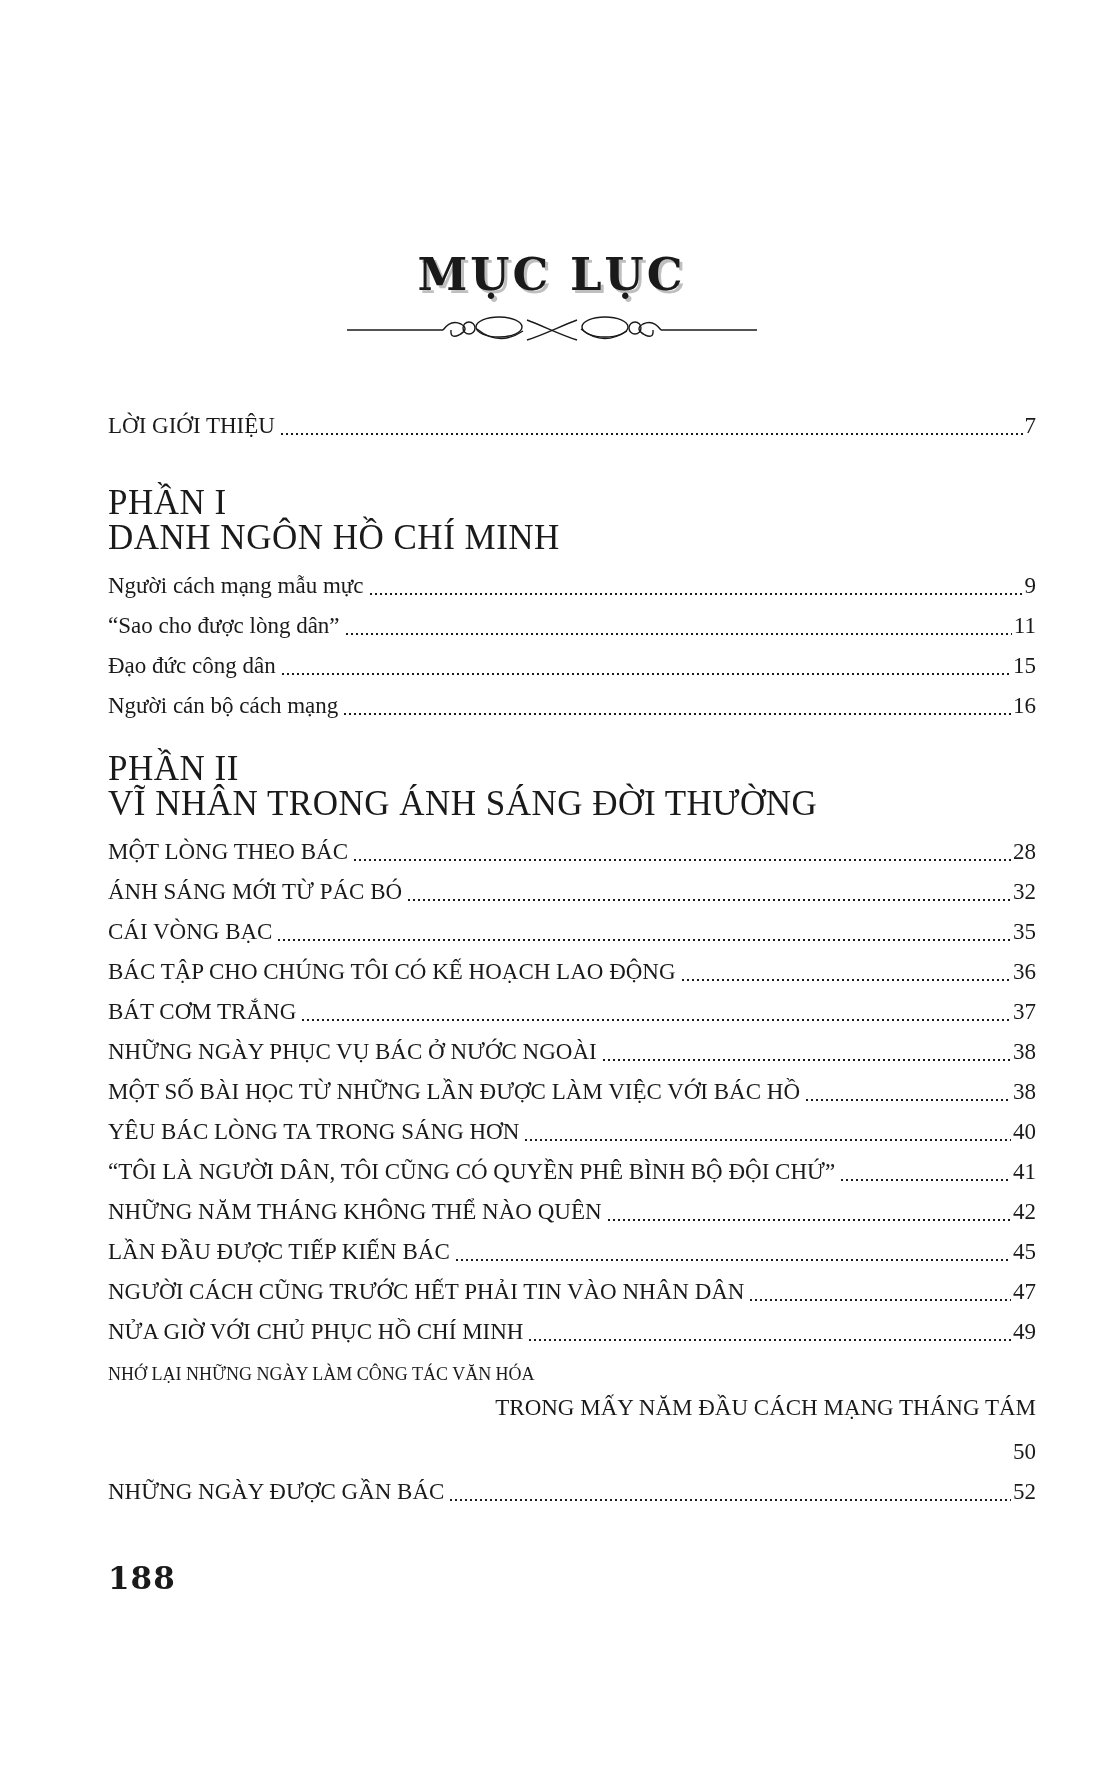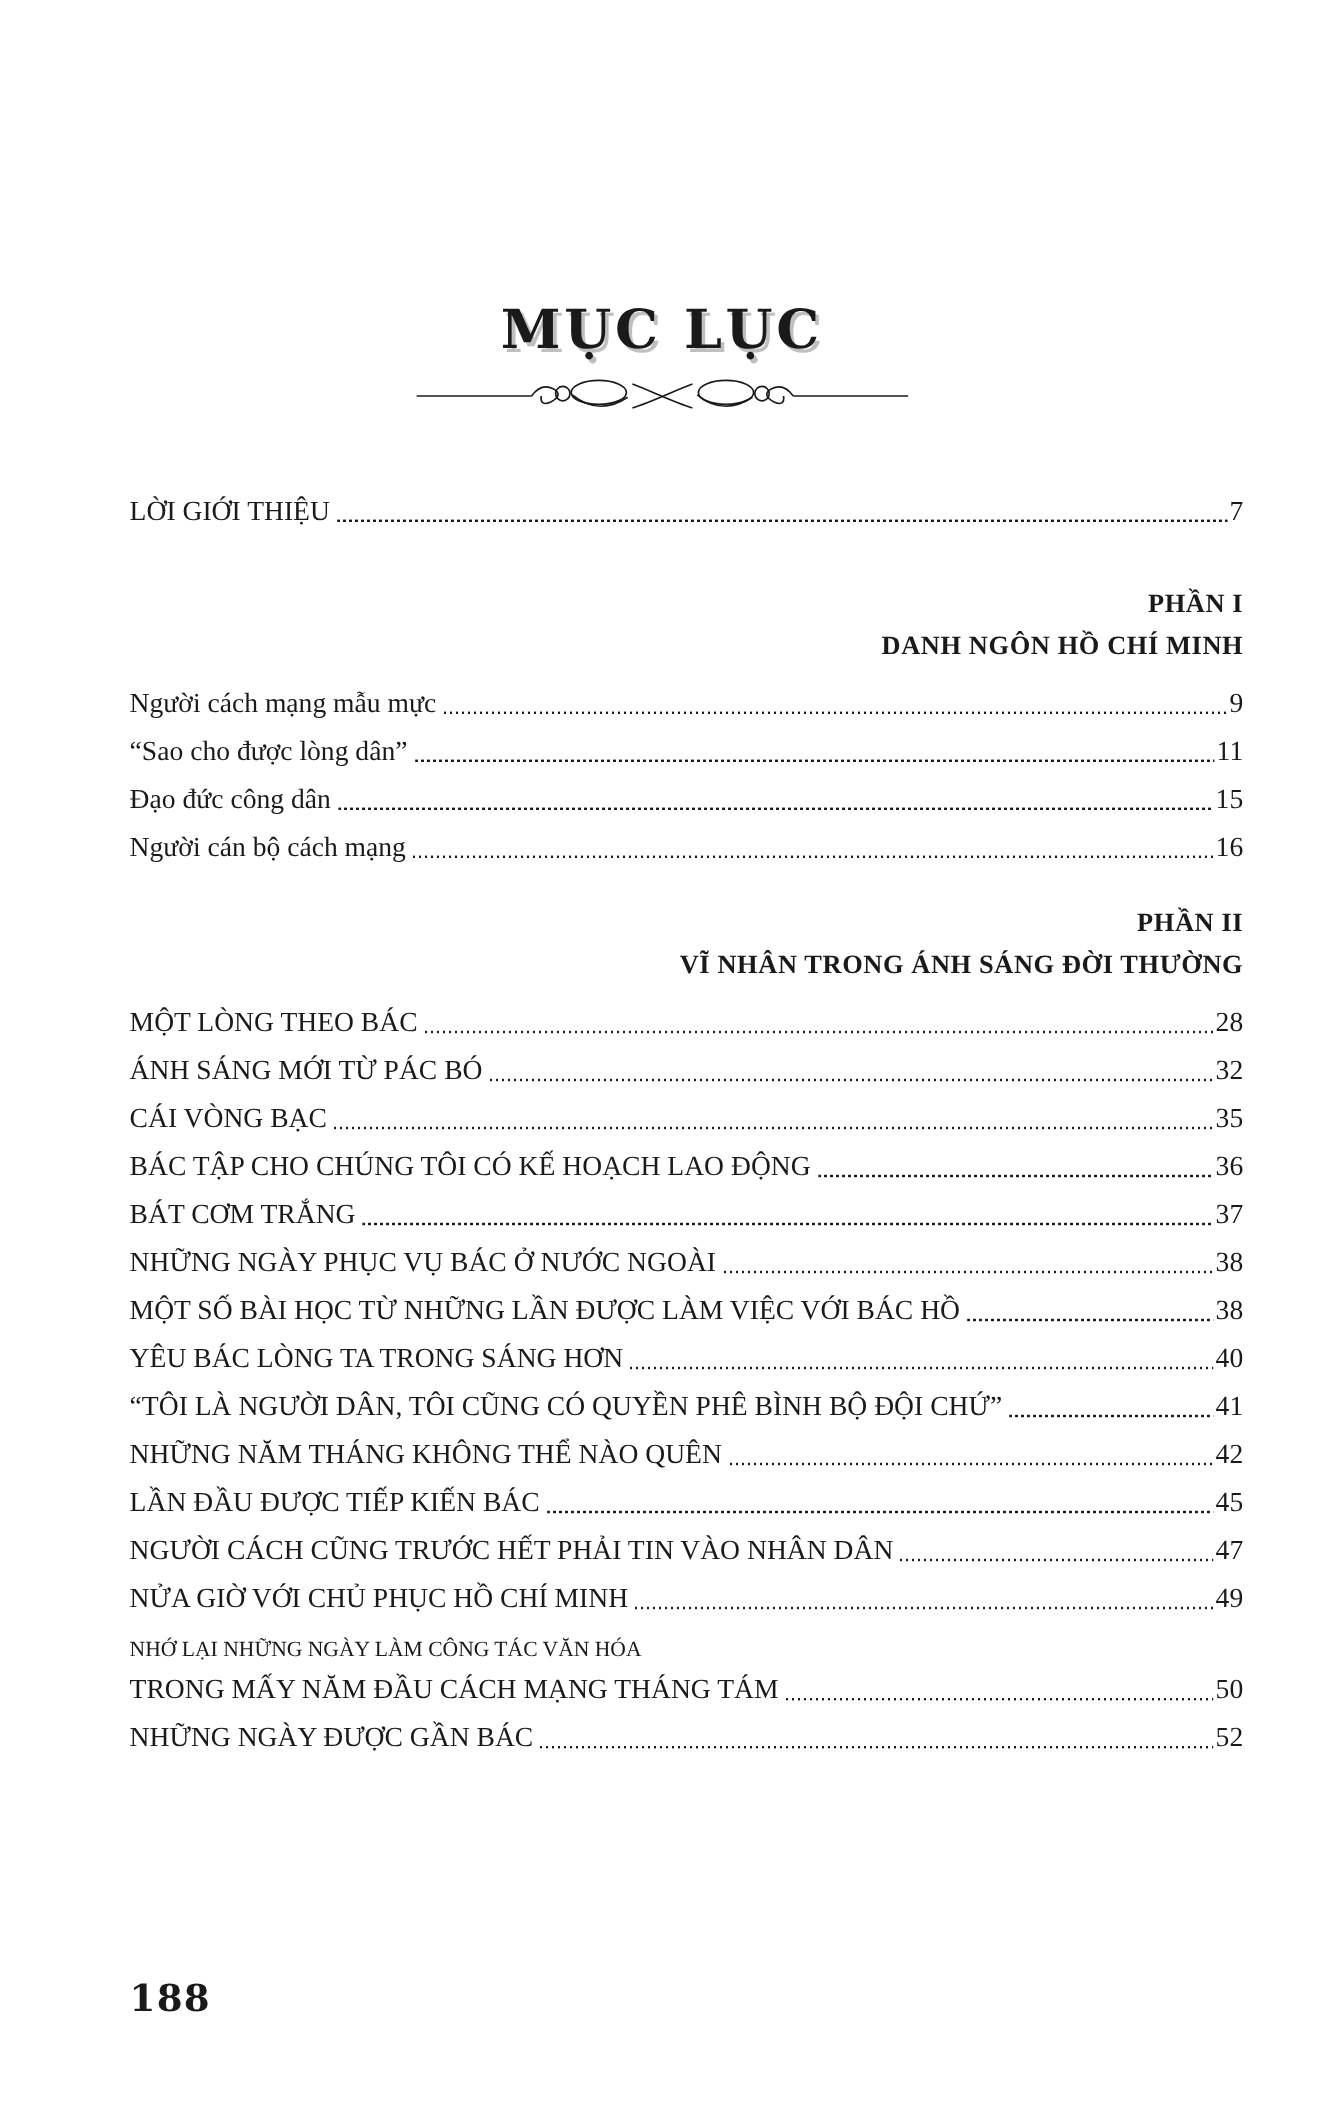--- a/index.html
+++ b/index.html
@@ -43,38 +43,38 @@
   .toc-dots {
     flex: 1 1 auto;
     height: 2px;
     margin: 0 2px 8px 6px;
     background-image: repeating-linear-gradient(to right,
       #1a1a1a 0, #1a1a1a 2px, transparent 2px, transparent 5px);
   }
   .toc-page { white-space: nowrap; }
   .section-heading {
     margin: 42px 0 8px 0;
-    text-align: right;
-    font-size: 22px;
-    font-weight: bold;
+    text-align: left;
+    font-size: 35px;
+    font-weight: normal;
     line-height: 35px;
     letter-spacing: 0.5px;
   }
   .section-heading.second { margin-top: 28px; }
   .toc-line1 {
     font-size: 18px;
     line-height: 34px;
     padding-top: 8px;
     white-space: nowrap;
   }
-  .toc-row.continuation { min-height: 34px; }
+  .toc-row.continuation { min-height: 34px; flex-direction: column; }
   .folio {
     position: absolute;
     left: 108px;
-    top: 1648px;
+    top: 1560px;
     font-family: "DejaVu Serif", serif;
     font-weight: bold;
     font-size: 31px;
     letter-spacing: 1px;
   }
 </style>
 </head>
 <body>
 
 <div class="page">

